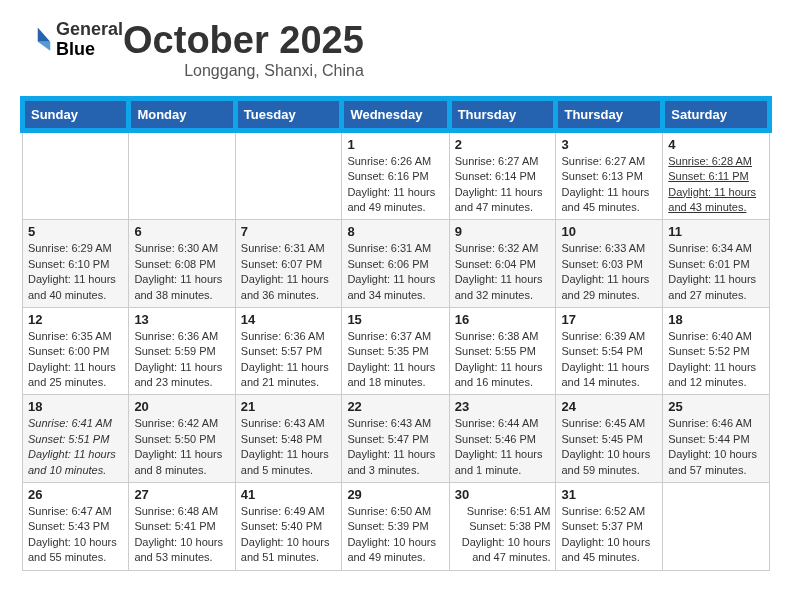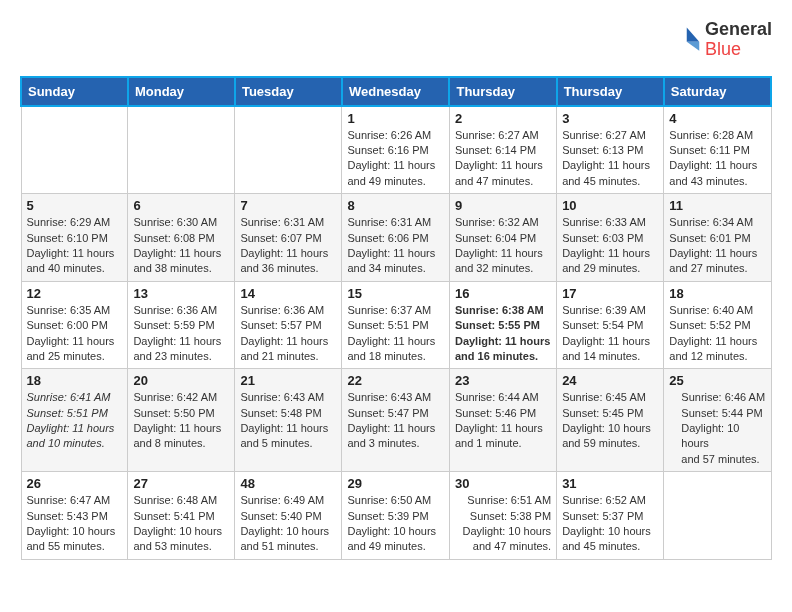--- a/index.html
+++ b/index.html
@@ -5,43 +5,43 @@
     * { box-sizing: border-box; margin: 0; padding: 0; }
     body {
       font-family: Arial, sans-serif;
       background: #fff;
       width: 792px;
       min-height: 612px;
       padding: 20px;
     }
     .header {
       display: flex;
-      justify-content: flex-end;
+      justify-content: flex-start;
       align-items: flex-start;
       margin-bottom: 16px;
     }
     .logo {
       display: flex;
       align-items: center;
       gap: 4px;
     }
     .logo-text {
       display: flex;
       flex-direction: column;
       line-height: 1.1;
     }
     .logo-general {
       font-size: 18px;
       font-weight: bold;
       color: #333;
     }
     .logo-blue {
       font-size: 18px;
-      font-weight: normal;
-      color: #ef4444;
+      font-weight: bold;
+      color: #000000;
     }
     .logo-icon {
       width: 32px;
       height: 32px;
     }
     .title-block {
       text-align: right;
     }
     .month-title {
       font-size: 38px;
@@ -58,21 +58,21 @@
       border-collapse: collapse;
       border: 1px solid #ccc;
     }
     .calendar th {
       background: #2563b0;
       color: #fff;
       font-size: 13px;
       font-weight: bold;
       padding: 6px 6px;
       text-align: left;
-      border: 2px solid #0ea5e9;
+      border: 5px solid #0ea5e9;
     }
     .calendar td {
       vertical-align: top;
       border: 1px solid #ccc;
       padding: 4px 5px;
       width: 108px;
       min-height: 80px;
       background: #fff;
     }
     .calendar tr:nth-child(even) td {
@@ -100,20 +100,24 @@
   <div class="logo">
     <svg class="logo-icon" viewBox="0 0 36 36">
       <polygon points="20,4 34,20 20,20" fill="#2563b0"></polygon>
       <polygon points="20,20 34,20 34,30" fill="#5b9bd5"></polygon>
     </svg>
     <div class="logo-text">
       <span class="logo-general">General</span>
       <span class="logo-blue">Blue</span>
     </div>
   </div>
+  <div class="title-block">
+    <div class="month-title">October 2025</div>
+    <div class="subtitle">Longgang, Shanxi, China</div>
+  </div>
 </div>
 
 <table class="calendar">
   <thead>
     <tr>
     <th>Sunday</th>
         <th>Monday</th>
         <th>Tuesday</th>
         <th>Wednesday</th>
         <th>Thursday</th>
@@ -142,21 +146,21 @@
         </td>
         <td>
           <div class="day-number">3</div>
           <div class="day-info" style="white-space: pre-line;">Sunrise: 6:27 AM
 Sunset: 6:13 PM
 Daylight: 11 hours
 and 45 minutes.</div>
         </td>
         <td>
           <div class="day-number">4</div>
-          <div class="day-info" style="white-space: pre-line;">Sunrise: 6:28 AM
+          <div class="day-info" style="white-space: pre-line; text-decoration: underline;">Sunrise: 6:28 AM
 Sunset: 6:11 PM
 Daylight: 11 hours
 and 43 minutes.</div>
         </td>
       </tr>
       <tr>
         <td>
           <div class="day-number">5</div>
           <div class="day-info" style="white-space: pre-line;">Sunrise: 6:29 AM
 Sunset: 6:10 PM
@@ -224,27 +228,27 @@
         <td>
           <div class="day-number">14</div>
           <div class="day-info" style="white-space: pre-line;">Sunrise: 6:36 AM
 Sunset: 5:57 PM
 Daylight: 11 hours
 and 21 minutes.</div>
         </td>
         <td>
           <div class="day-number">15</div>
           <div class="day-info" style="white-space: pre-line;">Sunrise: 6:37 AM
-Sunset: 5:51 PM
+Sunset: 5:35 PM
 Daylight: 11 hours
 and 18 minutes.</div>
         </td>
         <td>
           <div class="day-number">16</div>
-          <div class="day-info" style="white-space: pre-line; font-weight: bold;">Sunrise: 6:38 AM
+          <div class="day-info" style="white-space: pre-line;">Sunrise: 6:38 AM
 Sunset: 5:55 PM
 Daylight: 11 hours
 and 16 minutes.</div>
         </td>
         <td>
           <div class="day-number">17</div>
           <div class="day-info" style="white-space: pre-line;">Sunrise: 6:39 AM
 Sunset: 5:54 PM
 Daylight: 11 hours
 and 14 minutes.</div>
@@ -295,21 +299,21 @@
         </td>
         <td>
           <div class="day-number">24</div>
           <div class="day-info" style="white-space: pre-line;">Sunrise: 6:45 AM
 Sunset: 5:45 PM
 Daylight: 10 hours
 and 59 minutes.</div>
         </td>
         <td>
           <div class="day-number">25</div>
-          <div class="day-info" style="white-space: pre-line; margin-left: 12px;">Sunrise: 6:46 AM
+          <div class="day-info" style="white-space: pre-line;">Sunrise: 6:46 AM
 Sunset: 5:44 PM
 Daylight: 10 hours
 and 57 minutes.</div>
         </td>
       </tr>
       <tr>
         <td>
           <div class="day-number">26</div>
           <div class="day-info" style="white-space: pre-line;">Sunrise: 6:47 AM
 Sunset: 5:43 PM
@@ -317,21 +321,21 @@
 and 55 minutes.</div>
         </td>
         <td>
           <div class="day-number">27</div>
           <div class="day-info" style="white-space: pre-line;">Sunrise: 6:48 AM
 Sunset: 5:41 PM
 Daylight: 10 hours
 and 53 minutes.</div>
         </td>
         <td>
-          <div class="day-number">48</div>
+          <div class="day-number">41</div>
           <div class="day-info" style="white-space: pre-line;">Sunrise: 6:49 AM
 Sunset: 5:40 PM
 Daylight: 10 hours
 and 51 minutes.</div>
         </td>
         <td>
           <div class="day-number">29</div>
           <div class="day-info" style="white-space: pre-line;">Sunrise: 6:50 AM
 Sunset: 5:39 PM
 Daylight: 10 hours

